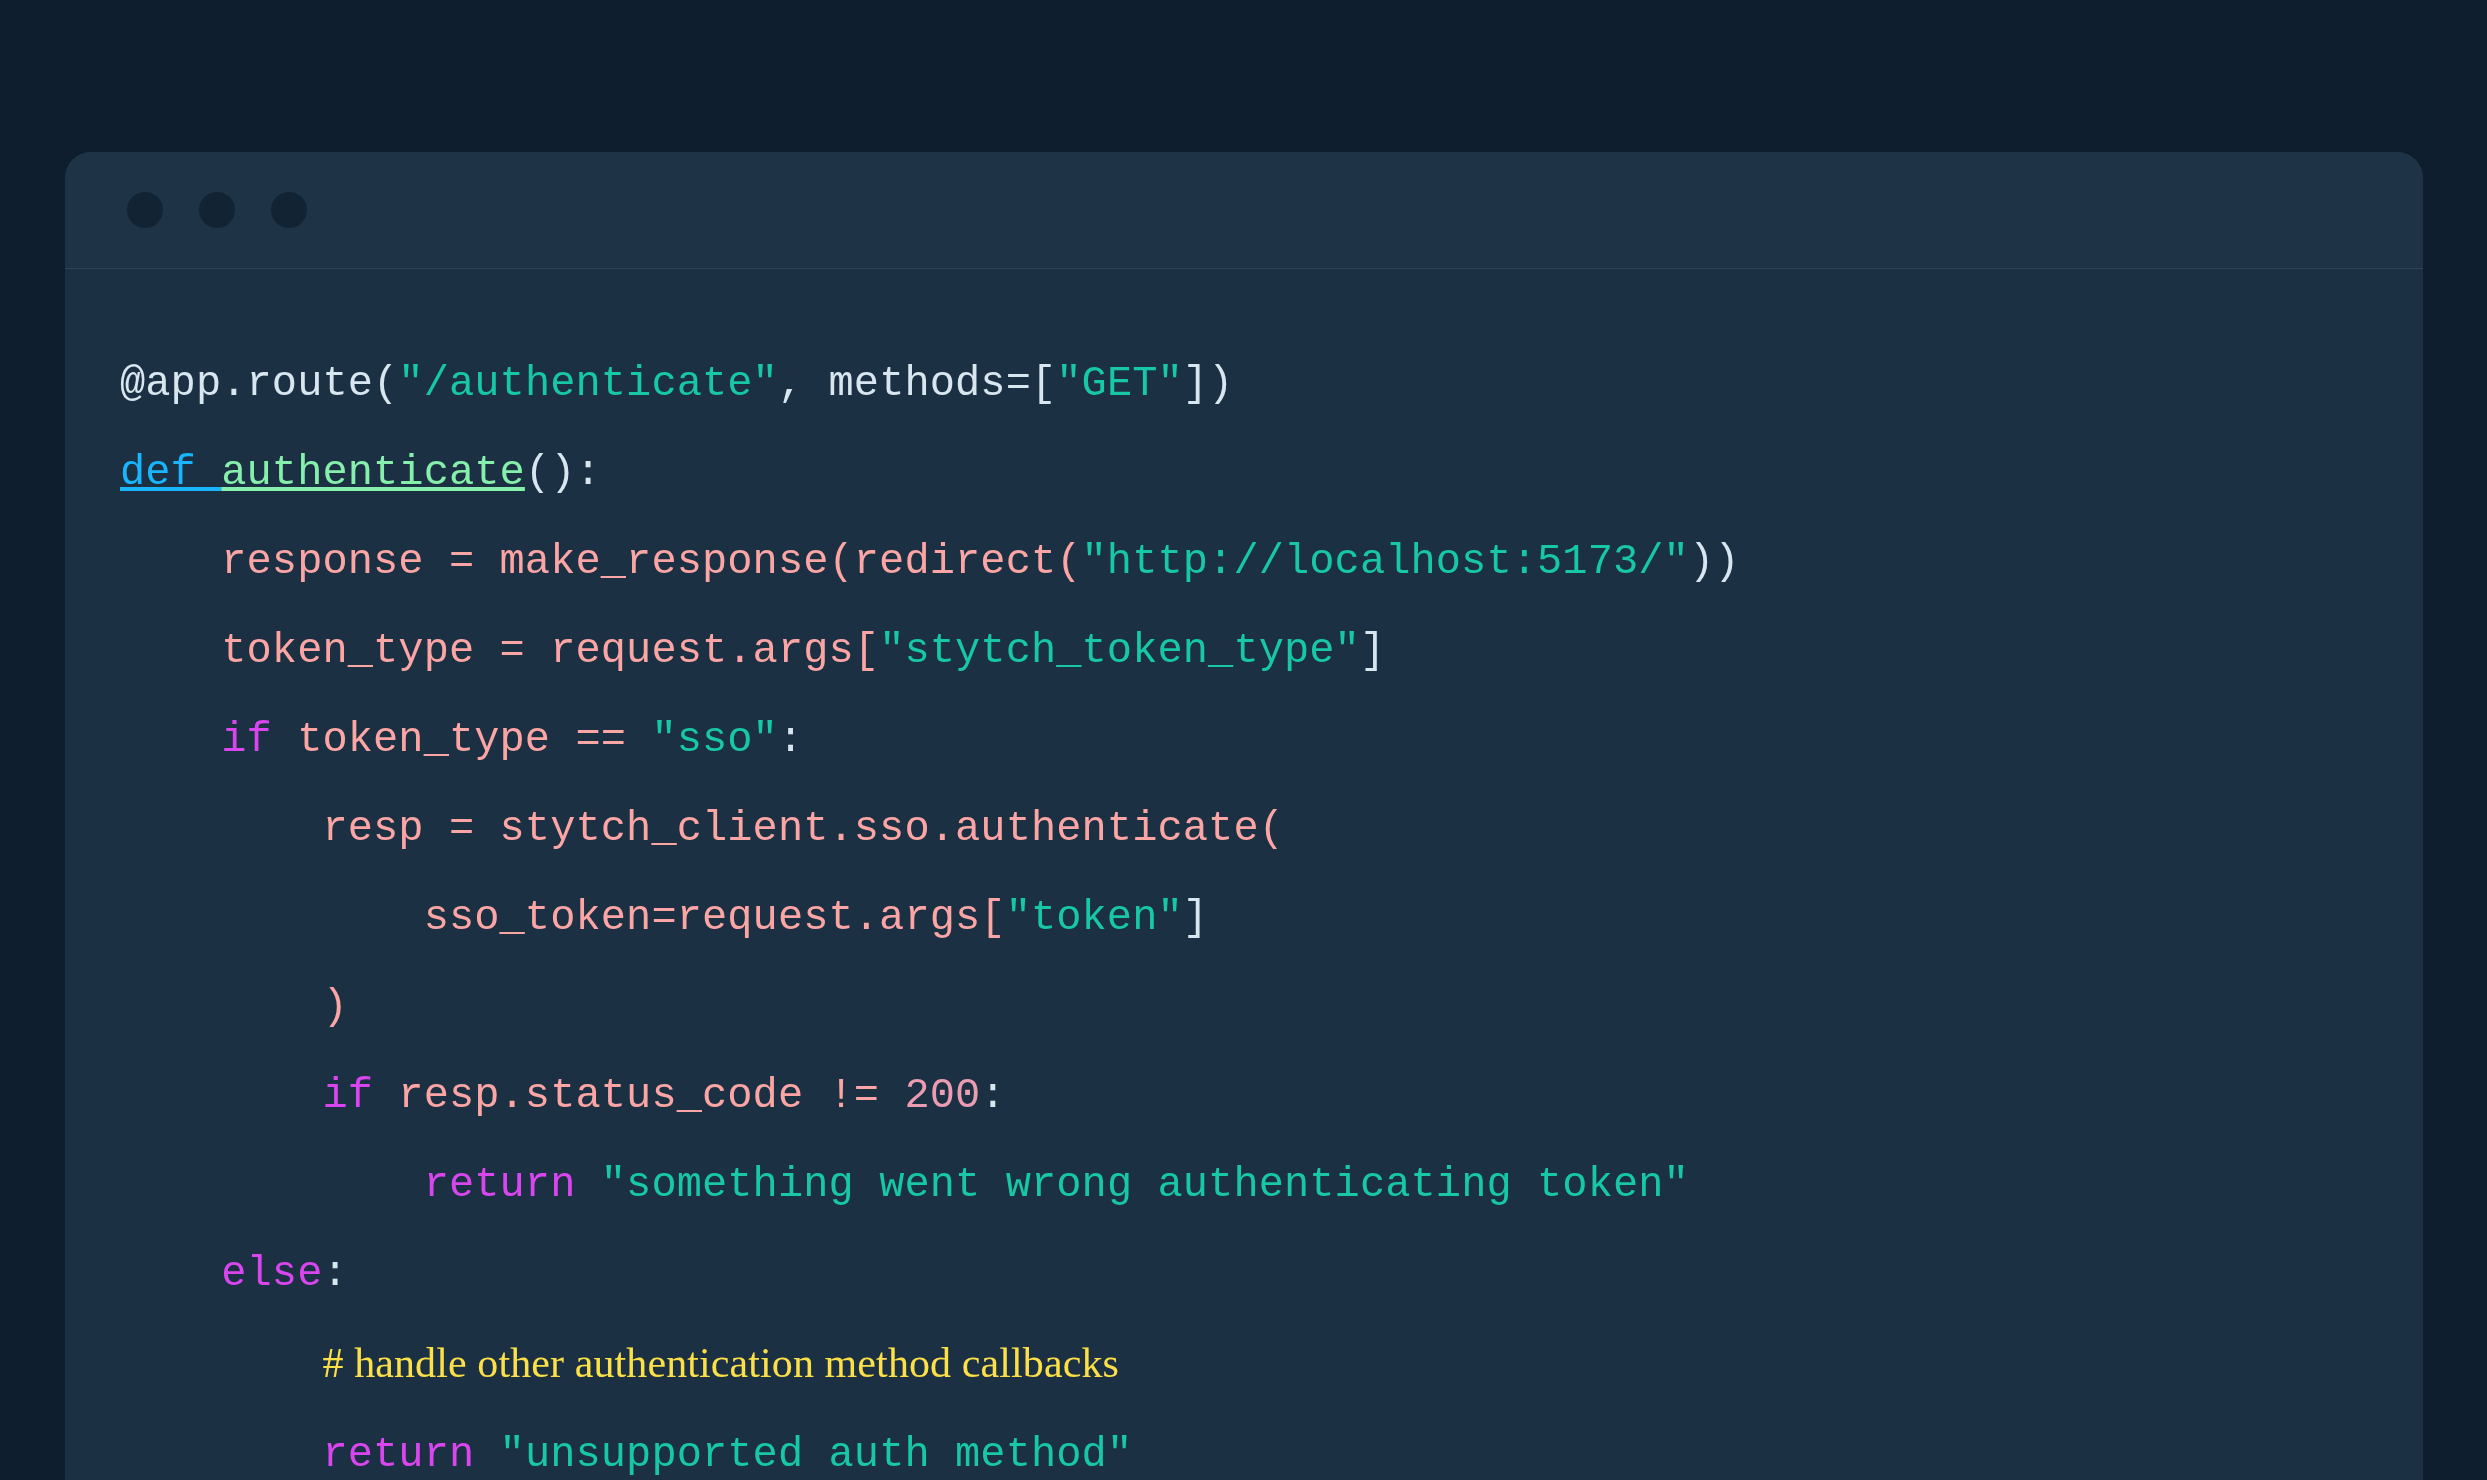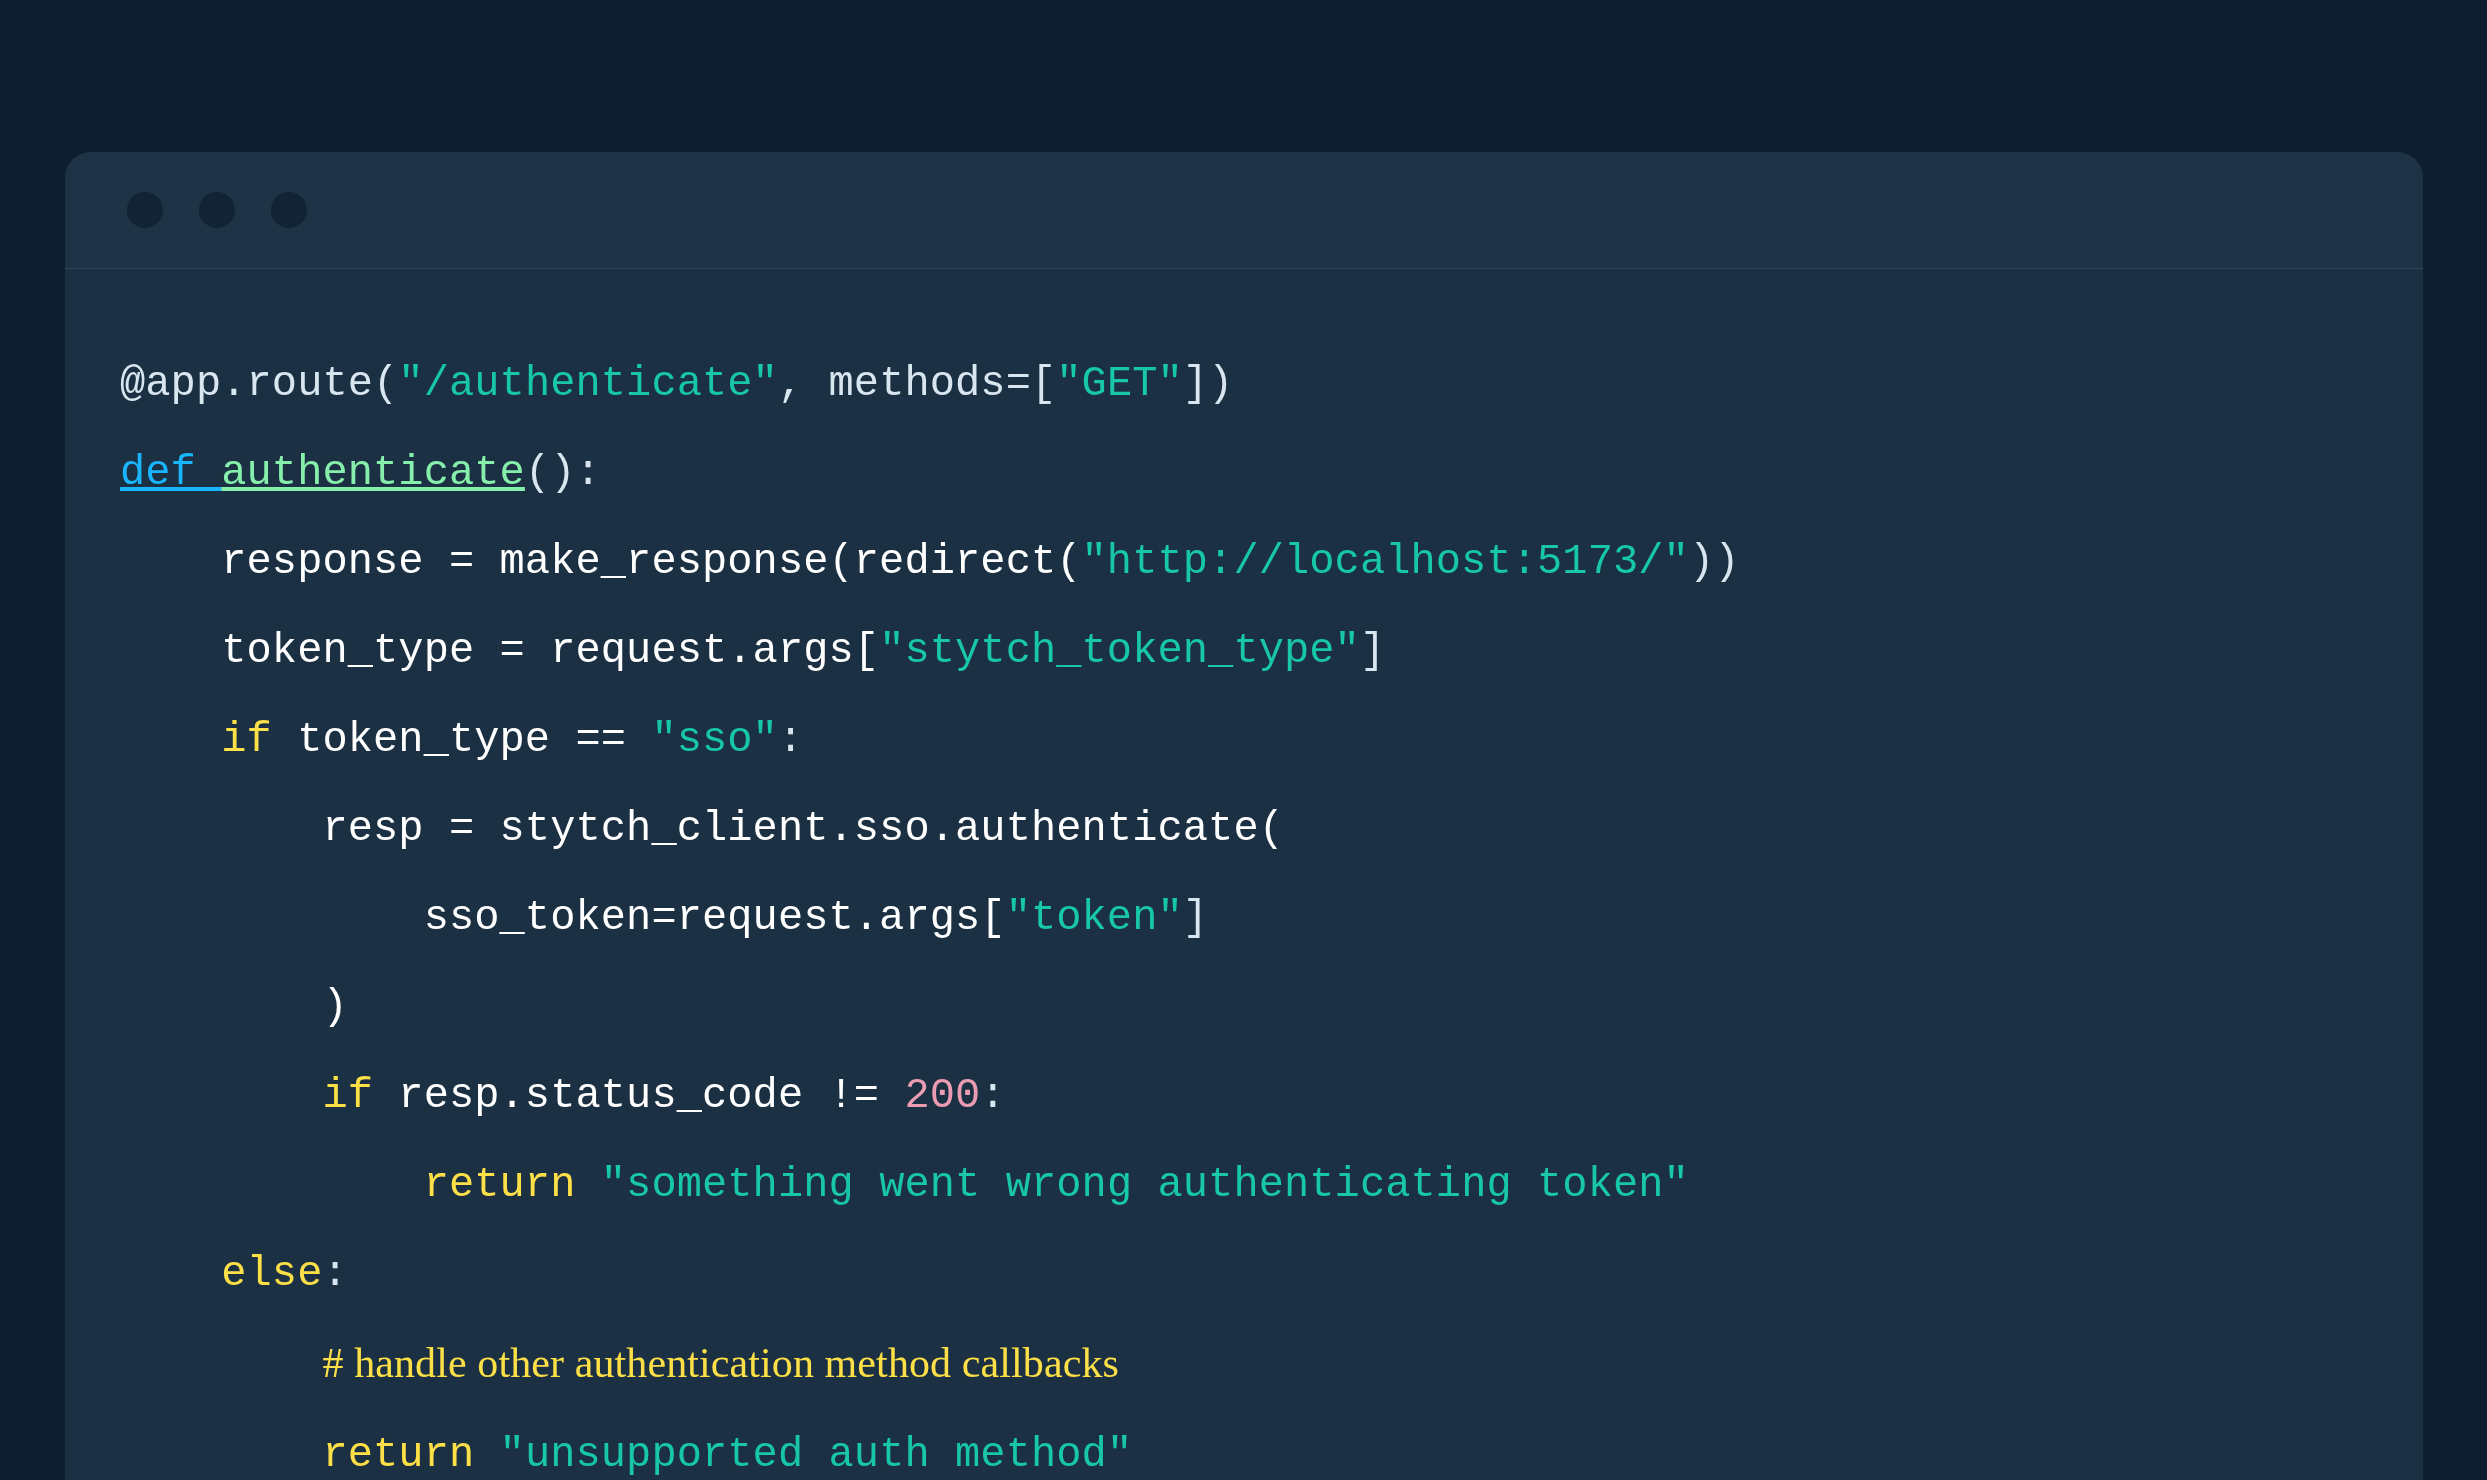--- a/index.html
+++ b/index.html
@@ -44,23 +44,23 @@
       padding: 71px 39px 0 55px;
       font-size: 42px;
       line-height: 89px;
       white-space: pre;
       color: #d8e6f0;
       font-weight: 450;
       letter-spacing: 0.1px;
     }
     .code .row { display: block; }
 
-    .c-default { color: #ffffff; }
+    .c-default { color: #fca5a5; }
     .c-deco    { color: #d8e6f0; }
-    .c-keyword { color: #fde047; }
+    .c-keyword { color: #d946ef; }
     .c-def     { color: #19b5fe; text-decoration: underline; }
     .c-fn      { color: #86efac; text-decoration: underline; }
     .c-string  { color: #17c7a7; }
     .c-number  { color: #ec9cb2; margin-top: 21px; }
     .c-comment { color: #fde047; font-family: Liberation Serif, serif; }
     .c-punc    { color: #d8e6f0; }
   </style>
 </head>
 <body>
 

